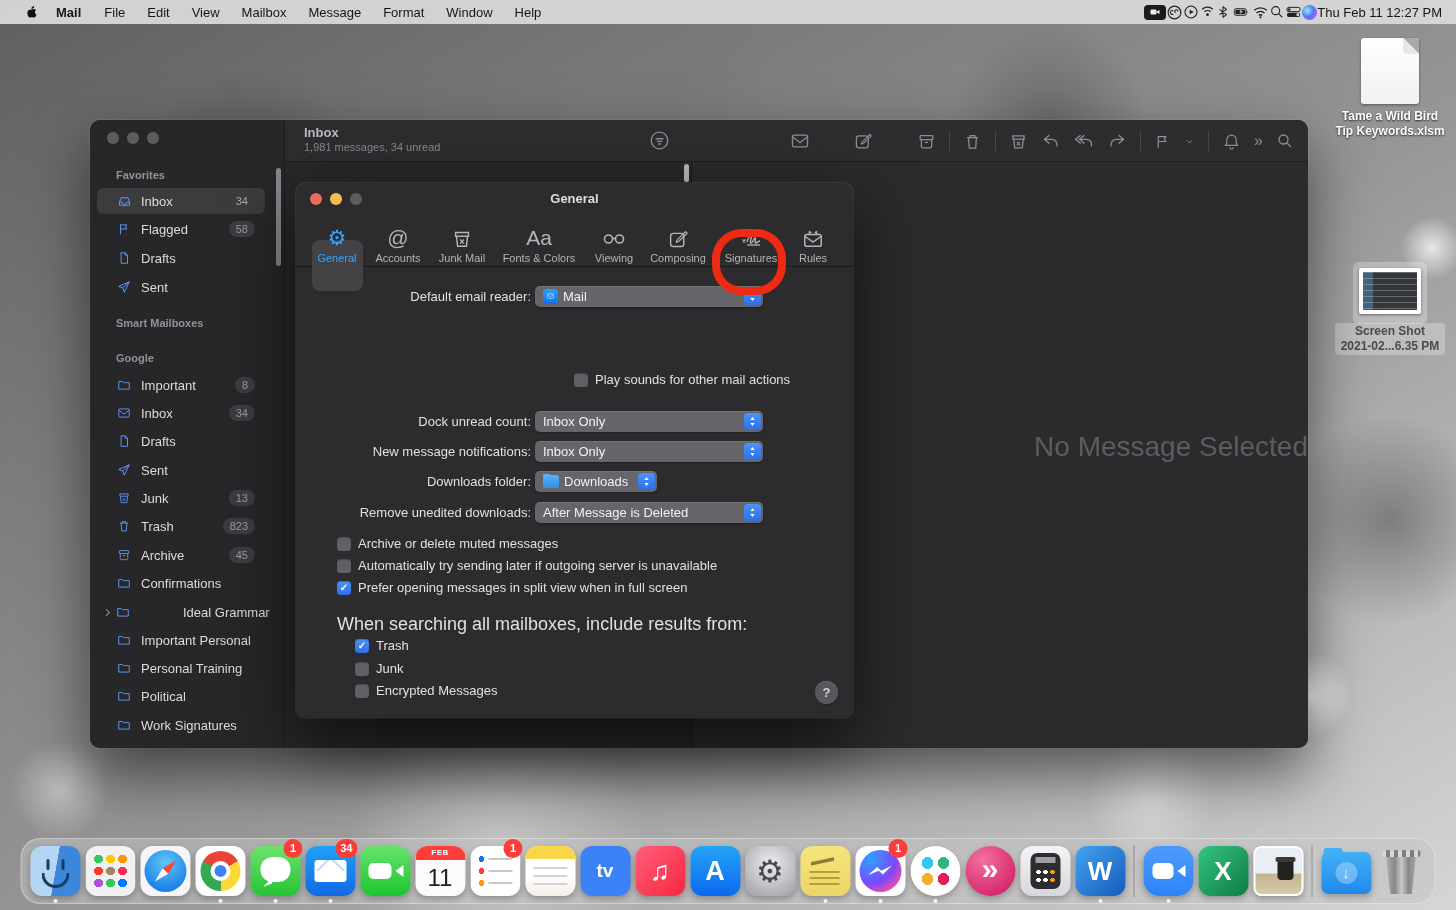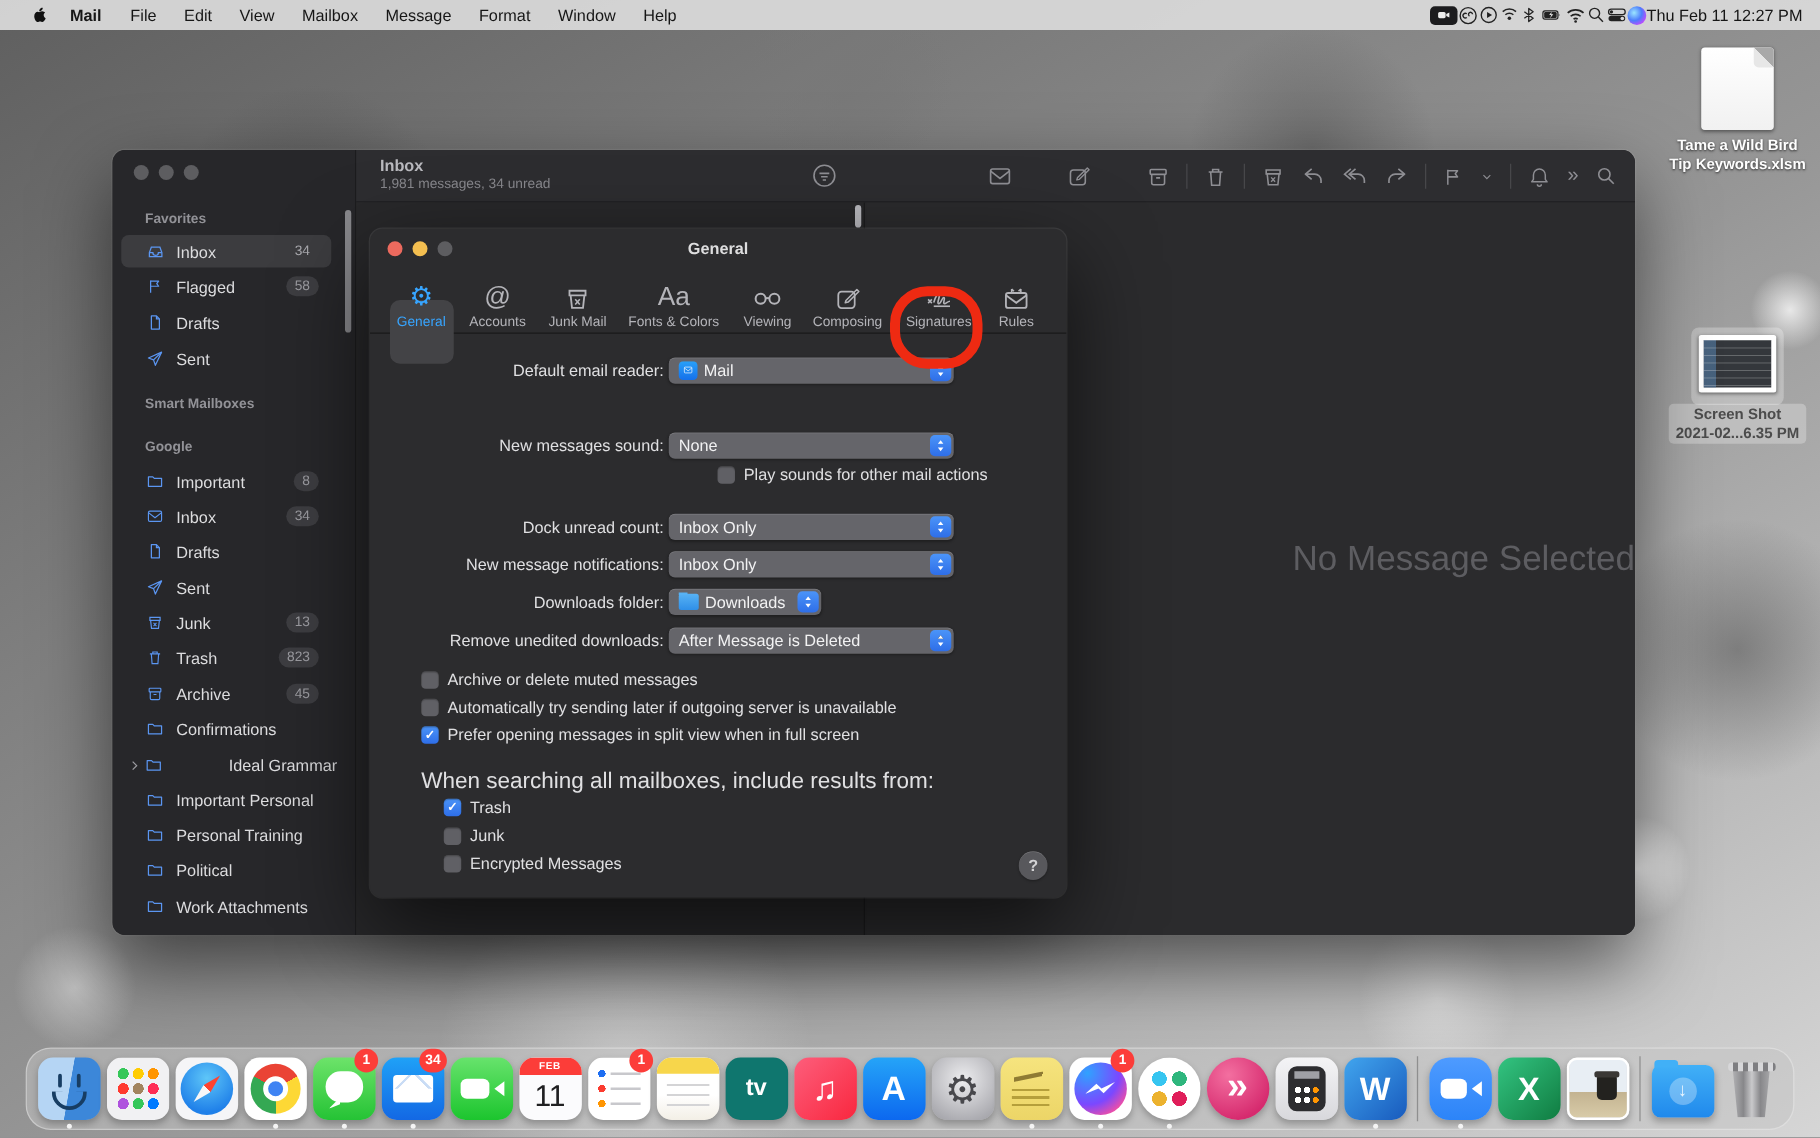--- a/index.html
+++ b/index.html
@@ -178,21 +178,21 @@
       radial-gradient(circle 3px at 11px 25px,#fb3b2f 97%,transparent),
       radial-gradient(circle 3px at 11px 37px,#ff9501 97%,transparent),
       linear-gradient(#c8c8cc,#c8c8cc),linear-gradient(#c8c8cc,#c8c8cc),linear-gradient(#c8c8cc,#c8c8cc);
     background-repeat:no-repeat;
     background-size:auto,auto,auto,24px 2px,24px 2px,24px 2px;
     background-position:0 0,0 0,0 0,18px 12px,18px 24px,18px 36px; }
   .ic-notes { background:linear-gradient(#ffffff 60%,#f3efe6); overflow:hidden; }
   .ic-notes::before { content:""; position:absolute; left:0; right:0; top:0; height:13px; background:#f7d64b; }
   .ic-notes::after { content:""; position:absolute; left:8px; right:8px; top:21px; height:18px;
     background:repeating-linear-gradient(#d4d4d6 0 2px,transparent 2px 8px); }
-  .ic-appletv { background:#0f766e; color:#fff; display:flex; align-items:center; justify-content:center;
+  .ic-appletv { background:#3b82f6; color:#fff; display:flex; align-items:center; justify-content:center;
     font-size:19px; font-weight:700; letter-spacing:0; }
   .ic-music { background:linear-gradient(135deg,#fd5e7c,#f9273e); color:#fff; display:flex; align-items:center; justify-content:center; font-size:27px; }
   .ic-appstore { background:linear-gradient(#25a4f8,#0c68ef); color:#fff; display:flex; align-items:center; justify-content:center;
     font-size:27px; font-weight:700; }
   .ic-syspref { background:radial-gradient(circle at 50% 35%,#ededef,#9d9da3); color:#48484c; display:flex; align-items:center;
     justify-content:center; font-size:31px; }
   .ic-stickies { background:linear-gradient(#f6e47e,#ecd567); }
   .ic-stickies::before { content:""; position:absolute; left:9px; top:11px; width:26px; height:9px;
     background:linear-gradient(100deg,transparent 10%,#8f7b33 10% 90%,transparent 90%); clip-path:polygon(0 60%,100% 0,100% 40%,0 100%); }
   .ic-stickies::after { content:""; position:absolute; left:9px; top:25px; width:30px; height:14px;
@@ -604,21 +604,21 @@
             </svg>
           </span>
         <span class="sb-lbl">Political</span>
       </div>
       <div class="sb-row" style="top:592px;">
         <span class="sb-ic">
             <svg width="14" height="14" viewBox="0 0 24 24" style="color:#5b96f2">
               <use href="#sym-folder"></use>
             </svg>
           </span>
-        <span class="sb-lbl">Work Attachments</span>
+        <span class="sb-lbl">Work Signatures</span>
       </div>
       <div class="sb-scroll"></div>
     </div>
 
     <div class="mw-toolbar">
       <div class="lh-title">Inbox</div>
       <div class="lh-sub">1,981 messages, 34 unread</div>
       <svg class="filter-ic" width="21" height="21" viewBox="0 0 24 24" style="color:#8e8e93">
           <use href="#sym-filter"></use>
         </svg>
@@ -759,33 +759,20 @@
             </span>
             <span>Mail</span>
           </span>
         <span class="stepper">
             <svg width="9" height="11" viewBox="0 0 24 30" style="color:#fff">
               <path d="M12 3l6 8H6zM12 27l6-8H6z" fill="currentColor"></path>
             </svg>
           </span>
       </span>
     </div>
-    <div class="prow" style="top:162px; left:0; right:0;">
-      <span class="plabel">New messages sound:</span>
-      <span class="popup">
-        <span class="pv">
-            <span>None</span>
-          </span>
-        <span class="stepper">
-            <svg width="9" height="11" viewBox="0 0 24 30" style="color:#fff">
-              <path d="M12 3l6 8H6zM12 27l6-8H6z" fill="currentColor"></path>
-            </svg>
-          </span>
-      </span>
-    </div>
     <div class="checkline" style="left:239px; top:189px;padding-left:39px;">
       <span class="cb"></span>
       <span>Play sounds for other mail actions</span>
     </div>
 
     <div class="prow" style="top:227px; left:0; right:0;">
       <span class="plabel">Dock unread count:</span>
       <span class="popup">
         <span class="pv">
             <span>Inbox Only</span>

